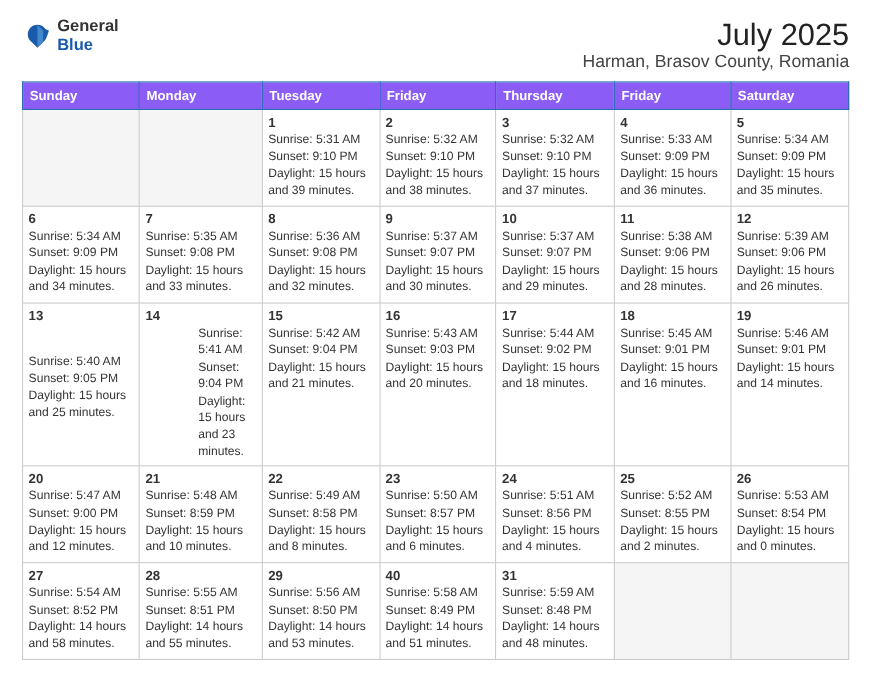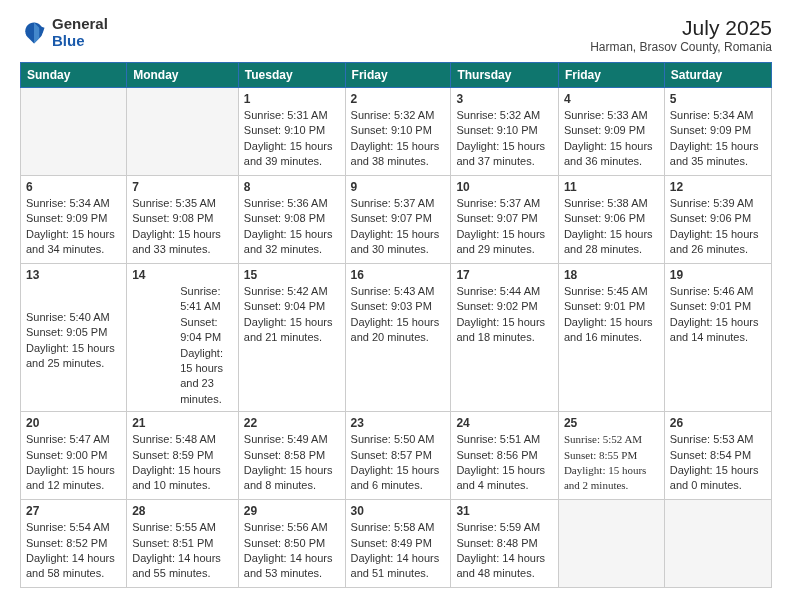--- a/index.html
+++ b/index.html
@@ -35,35 +35,35 @@
     .logo-general { color: #333; }
     .logo-blue { color: #1a5aab; }
     .logo-icon {
       width: 28px;
       height: 28px;
     }
     .title-block {
       text-align: right;
     }
     .calendar-title {
-      font-size: 21px;
+      font-size: 28px;
       color: #222;
       font-weight: normal;
     }
     .calendar-subtitle {
-      font-size: 12px;
+      font-size: 16px;
       color: #444;
     }
     .calendar {
       width: 100%;
       border-collapse: collapse;
       border: 1px solid #bbb;
     }
     .calendar th {
-      background: #0f766e;
+      background: #8b5cf6;
       color: #fff;
       font-size: 12px;
       font-weight: bold;
       text-align: left;
       padding: 5px 6px;
       border: 1px solid #2a6db5;
     }
     .calendar td {
       vertical-align: top;
       border: 1px solid #ccc;
@@ -275,21 +275,21 @@
 Daylight: 15 hours and 6 minutes.</div>
           </td>
           <td>
             <span class="day-num">24</span>
             <div class="day-info" style="white-space: pre-line;">Sunrise: 5:51 AM
 Sunset: 8:56 PM
 Daylight: 15 hours and 4 minutes.</div>
           </td>
           <td>
             <span class="day-num">25</span>
-            <div class="day-info" style="white-space: pre-line; font-family: Liberation Serif, serif;">Sunrise: 5:52 AM
+            <div class="day-info" style="white-space: pre-line;">Sunrise: 5:52 AM
 Sunset: 8:55 PM
 Daylight: 15 hours and 2 minutes.</div>
           </td>
           <td>
             <span class="day-num">26</span>
             <div class="day-info" style="white-space: pre-line;">Sunrise: 5:53 AM
 Sunset: 8:54 PM
 Daylight: 15 hours and 0 minutes.</div>
           </td>
         </tr>
@@ -306,21 +306,21 @@
 Sunset: 8:51 PM
 Daylight: 14 hours and 55 minutes.</div>
           </td>
           <td>
             <span class="day-num">29</span>
             <div class="day-info" style="white-space: pre-line;">Sunrise: 5:56 AM
 Sunset: 8:50 PM
 Daylight: 14 hours and 53 minutes.</div>
           </td>
           <td>
-            <span class="day-num">30</span>
+            <span class="day-num">40</span>
             <div class="day-info" style="white-space: pre-line;">Sunrise: 5:58 AM
 Sunset: 8:49 PM
 Daylight: 14 hours and 51 minutes.</div>
           </td>
           <td>
             <span class="day-num">31</span>
             <div class="day-info" style="white-space: pre-line;">Sunrise: 5:59 AM
 Sunset: 8:48 PM
 Daylight: 14 hours and 48 minutes.</div>
           </td>

